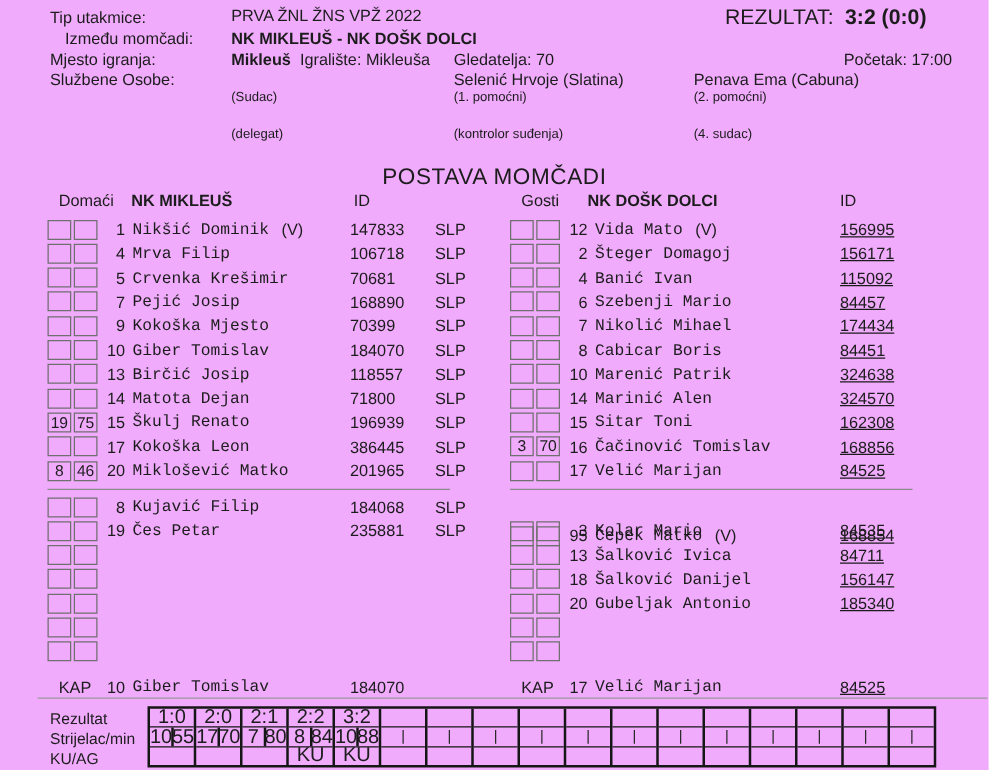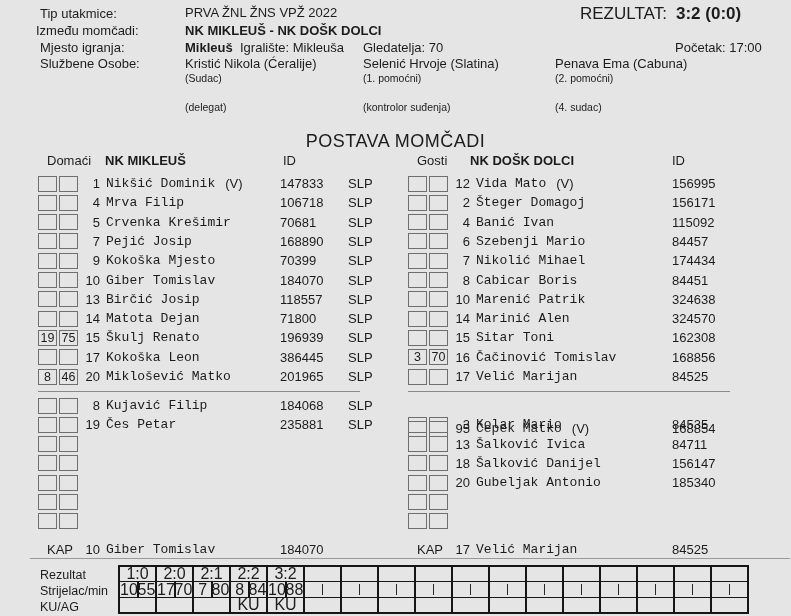--- a/index.html
+++ b/index.html
@@ -1,16 +1,16 @@
 <!DOCTYPE html>
 <html><head>
 <meta charset="utf-8">
 <style>
   html,body{margin:0;padding:0;background:#fff;}
-  .page{position:relative;width:791px;height:616px;background:#e5e5e5;
+  .page{position:relative;width:791px;height:616px;background:#f0abfc;
         font-family:"Liberation Sans",sans-serif;color:#1c1c1c;overflow:hidden;}
   .abs{position:absolute;white-space:nowrap;}
   .fs13{font-size:13px;line-height:15px;}
   .fs12{font-size:12.5px;line-height:14px;}
   .small{font-size:10.5px;line-height:12px;}
   .b{font-weight:bold;}
   .big{font-size:17px;line-height:20px;}
   .title{font-size:18px;letter-spacing:.5px;}
 
   
@@ -19,21 +19,21 @@
   .roster.away{left:408px;}
   .rhead{position:absolute;top:0;font-size:13px;white-space:nowrap;}
   .prow{position:absolute;left:0;right:0;height:19px;display:flex;align-items:center;
         font-size:13px;white-space:nowrap;}
   .cbx{flex:none;width:17px;height:14px;border:1px solid #6f6f6f;margin-right:2px;
        display:flex;align-items:center;justify-content:center;font-size:12.5px;}
   .jnum{flex:none;width:18px;text-align:right;margin-left:2px;}
   .pname{margin-left:6px;font-family:Liberation Mono, monospace;}
   .cap{margin-left:10px;}
   .pid{position:absolute;left:242px;}
-  .roster.away .pid{left:264px;}
+  .roster.away .pid{left:264px;text-decoration:underline;}
   .slp{position:absolute;left:310px;}
   .kap-lbl{flex:none;width:42px;box-sizing:border-box;padding-left:9px;}
   .bench-line{position:absolute;top:238px;left:0;width:322px;border-top:1px solid #8a8a8a;}
 
   
   .hr-full{position:absolute;top:558px;left:30px;width:760px;border-top:1px solid #9a9a9a;}
 
   
   .stable{position:absolute;left:118px;top:565px;display:flex;border:2px solid #161616;}
   .scol{width:35px;border-right:2px solid #161616;}
@@ -49,31 +49,30 @@
 </head>
 <body>
 
 <div class="page">
 
   <span class="abs fs13" style="left:40px;top:6px">Tip utakmice:</span>
   <span class="abs fs13" style="left:185px;top:5px">PRVA ŽNL ŽNS VPŽ 2022</span>
   <span class="abs big" style="left:580px;top:4px">REZULTAT:</span>
   <span class="abs big b" style="left:676px;top:4px">3:2 (0:0)</span>
 
-  <span class="abs fs13" style="left:36px;top:23px">Između momčadi:</span>
+  <span class="abs fs13" style="left:52px;top:23px">Između momčadi:</span>
   <span class="abs fs13 b" style="left:185px;top:23px">NK MIKLEUŠ - NK DOŠK DOLCI</span>
 
   <span class="abs fs13" style="left:40px;top:40px">Mjesto igranja:</span>
   <span class="abs fs13 b" style="left:185px;top:40px">Mikleuš</span>
   <span class="abs fs13" style="left:240px;top:40px">Igralište: Mikleuša</span>
   <span class="abs fs13" style="left:363px;top:40px">Gledatelja: 70</span>
   <span class="abs fs13" style="left:675px;top:40px">Početak: 17:00</span>
 
   <span class="abs fs13" style="left:40px;top:56px">Službene Osobe:</span>
-  <span class="abs fs13" style="left:185px;top:56px">Kristić Nikola (Ćeralije)</span>
   <span class="abs fs13" style="left:363px;top:56px">Selenić Hrvoje (Slatina)</span>
   <span class="abs fs13" style="left:555px;top:56px">Penava Ema (Cabuna)</span>
 
   <span class="abs small" style="left:185px;top:72px">(Sudac)</span>
   <span class="abs small" style="left:363px;top:72px">(1. pomoćni)</span>
   <span class="abs small" style="left:555px;top:72px">(2. pomoćni)</span>
 
   <span class="abs small" style="left:185px;top:101px">(delegat)</span>
   <span class="abs small" style="left:363px;top:101px">(kontrolor suđenja)</span>
   <span class="abs small" style="left:555px;top:101px">(4. sudac)</span>

